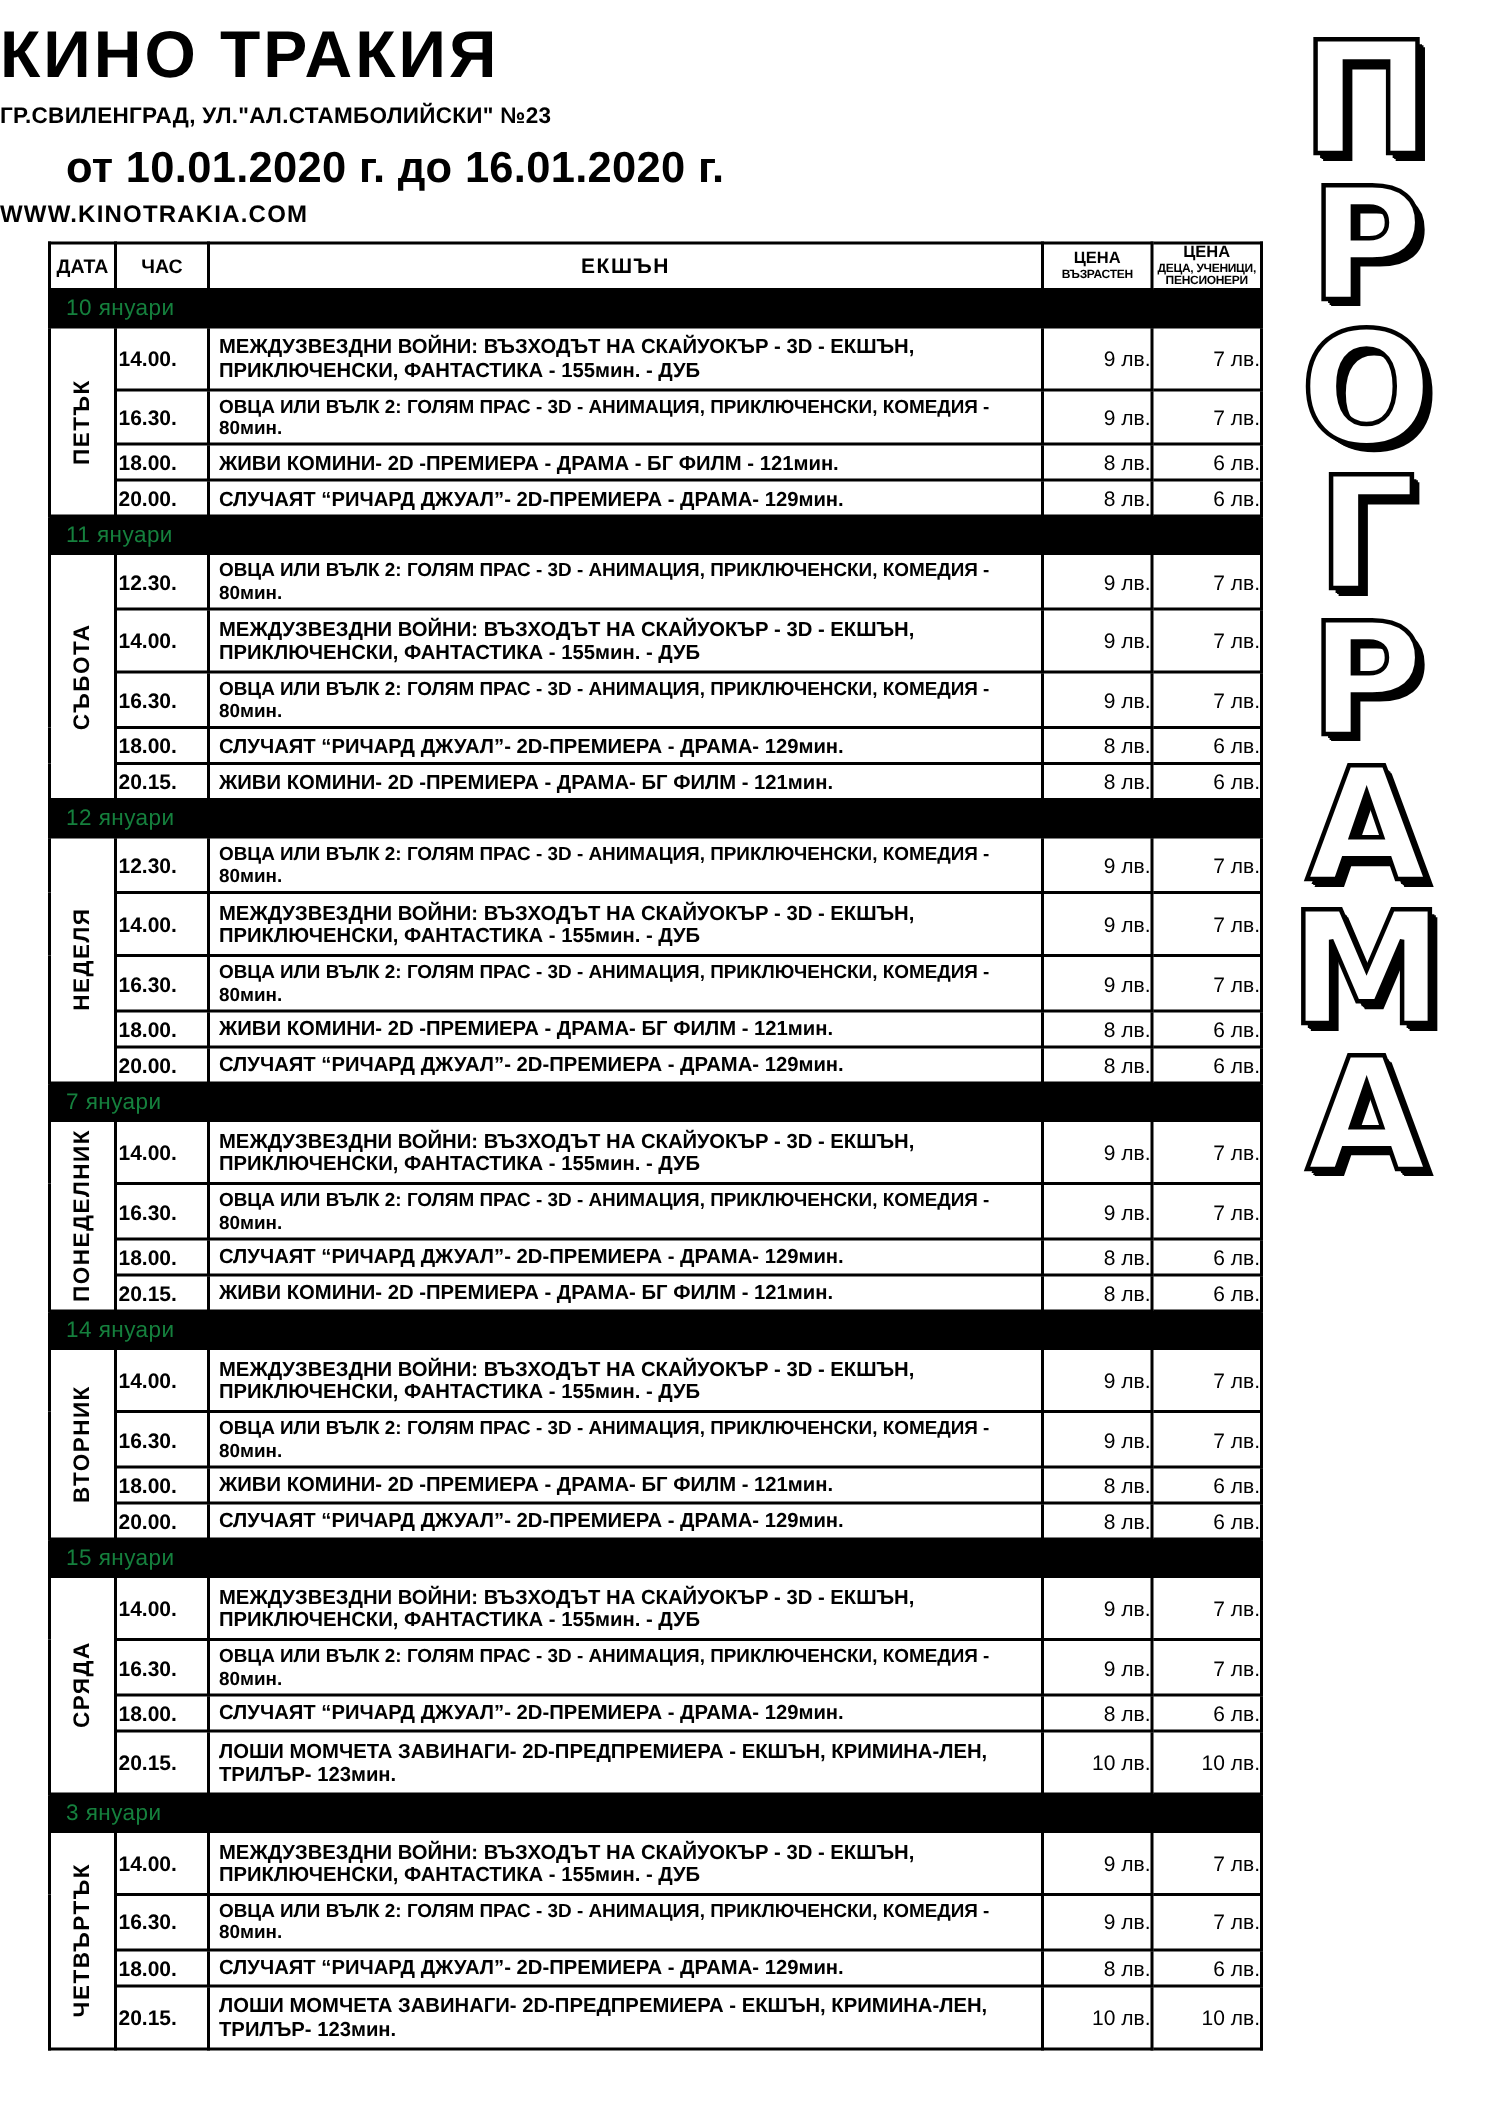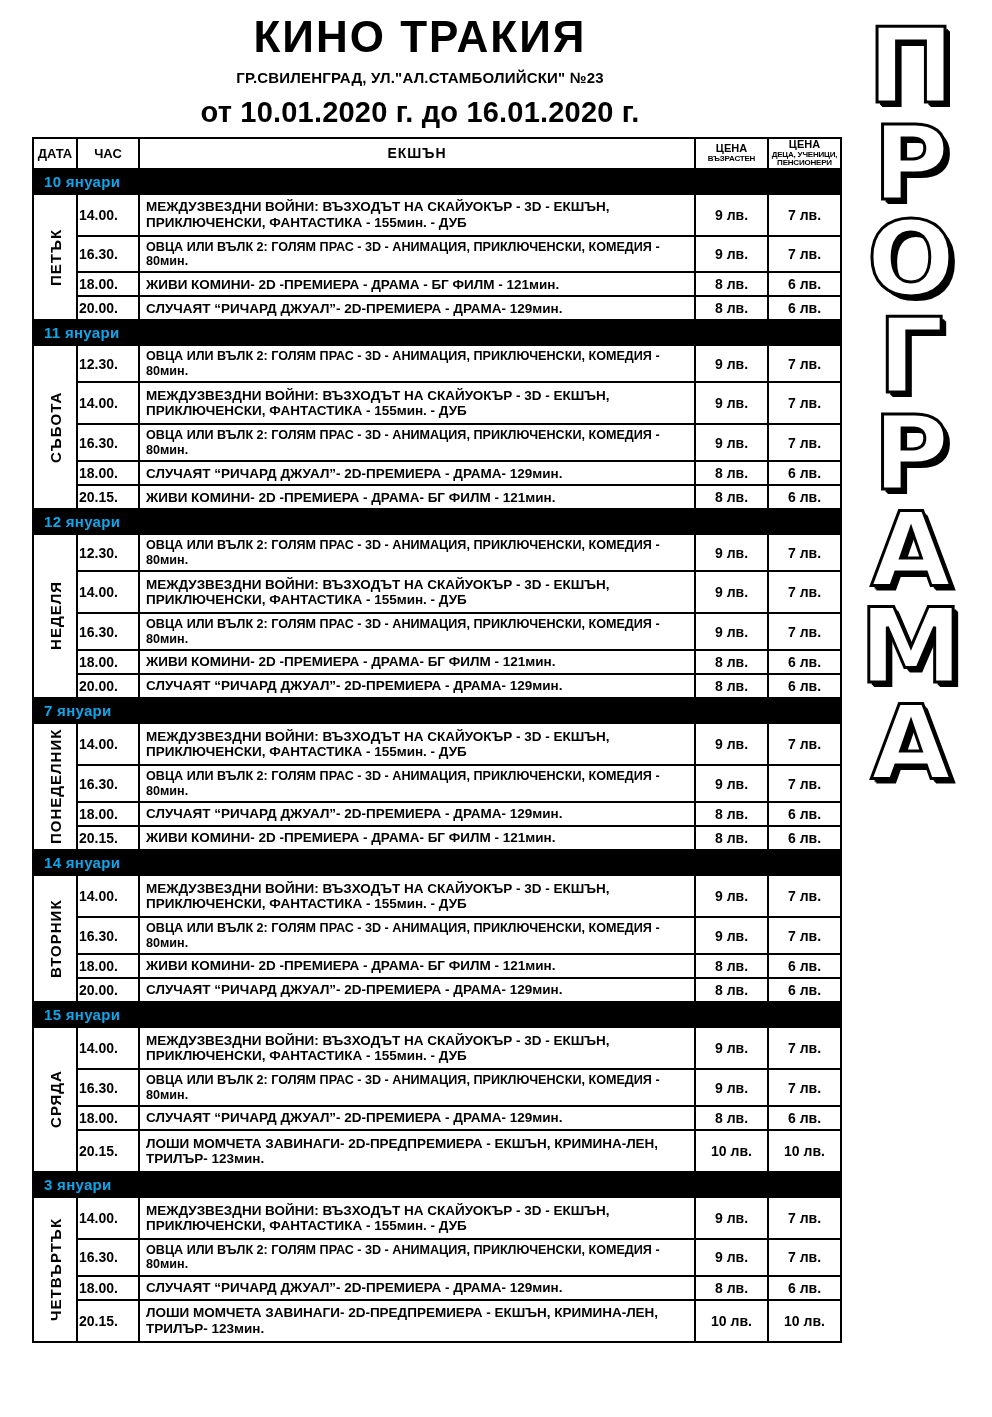--- a/index.html
+++ b/index.html
@@ -12,41 +12,42 @@
     height: 1417px;
     font-family: "Liberation Sans", sans-serif;
     color: #000000;
     position: relative;
     overflow: hidden;
   }
 
   
   .header {
     padding-top: 14px;
-    text-align: center;
+    text-align: left;
     width: 840px;
   }
   .cinema-title {
     font-size: 44px;
     font-weight: bold;
     letter-spacing: 2px;
     margin: 0;
     line-height: 1.05;
   }
   .cinema-address {
     font-size: 15px;
     font-weight: bold;
     margin-top: 9px;
     letter-spacing: 0.2px;
   }
   .date-range {
     font-size: 29px;
     font-weight: bold;
     margin-top: 10px;
     letter-spacing: 0.2px;
+    padding-left: 44px;
   }
   .website {
     font-size: 16px;
     font-weight: bold;
     margin-top: 6px;
     letter-spacing: 0.8px;
   }
 
   
   .vertical-word {
@@ -95,23 +96,23 @@
     text-align: center;
     padding: 4px 2px;
     line-height: 1.05;
   }
   thead th.film-h { font-size: 14px; letter-spacing: 1px; }
   thead th .small1 { font-size: 11px; display: block; }
   thead th .small2 { font-size: 8px; display: block; letter-spacing: -0.2px;}
 
   td.daybar {
     background: #000;
-    color: #0ea5e9;
+    color: #15803d;
     font-size: 15px;
-    font-weight: bold;
+    font-weight: normal;
     padding: 2px 0 2px 10px;
     letter-spacing: 0.3px;
     height: 19px;
   }
   td.daybar .dlabel { display: inline-block; }
 
   td.dayname {
     text-align: center;
     font-size: 15px;
     font-weight: bold;
@@ -127,32 +128,33 @@
     padding: 3px 1px;
   }
   td.film {
     font-size: 13.5px;
     font-weight: bold;
     padding: 3px 4px 3px 6px;
     line-height: 1.15;
   }
   td.film.small { font-size: 12.6px; }
   td.price {
-    text-align: center;
+    text-align: right;
     font-size: 14px;
-    font-weight: bold;
+    font-weight: normal;
   }
 </style>
 </head>
 <body>
 
 <div class="header">
   <div class="cinema-title">КИНО  ТРАКИЯ</div>
   <div class="cinema-address">ГР.СВИЛЕНГРАД, УЛ."АЛ.СТАМБОЛИЙСКИ" №23</div>
   <div class="date-range">от 10.01.2020 г. до 16.01.2020 г.</div>
+  <div class="website">WWW.KINOTRAKIA.COM</div>
 </div>
 
 <div class="vertical-word" id="vertical-word">
     <span class="ch">П</span>
     <span class="ch">Р</span>
     <span class="ch">О</span>
     <span class="ch">Г</span>
     <span class="ch">Р</span>
     <span class="ch">А</span>
     <span class="ch">М</span>

